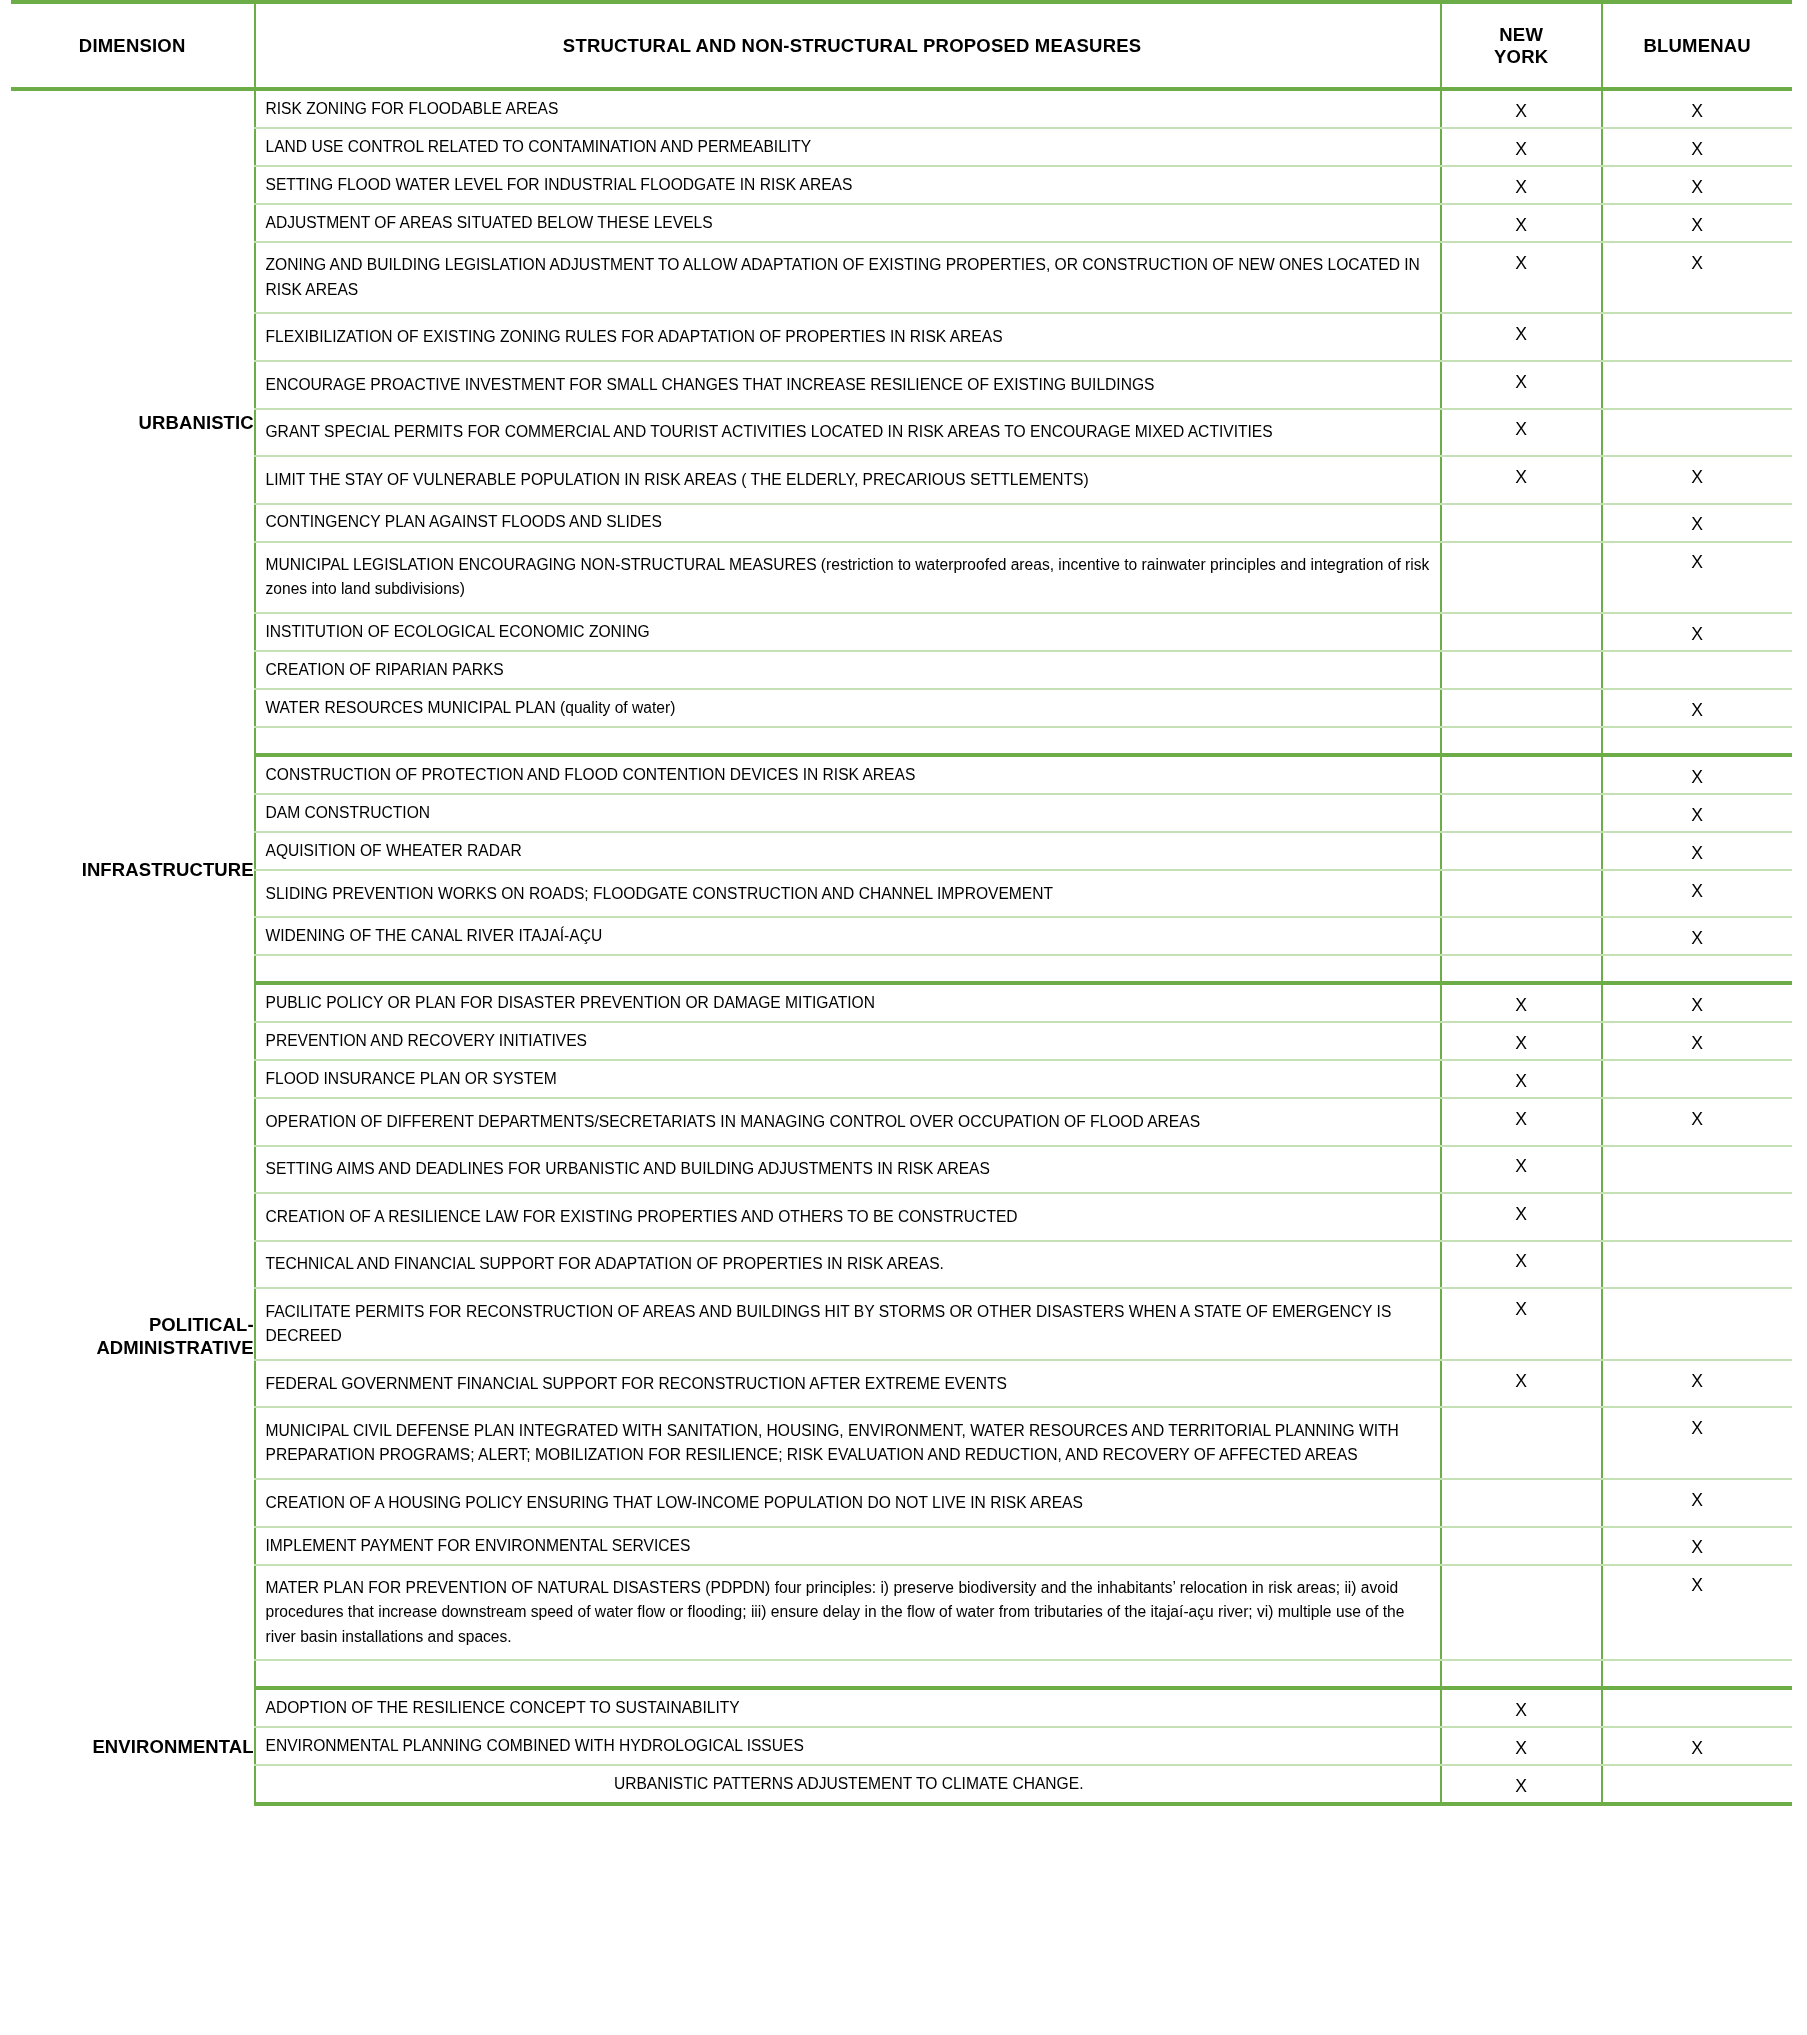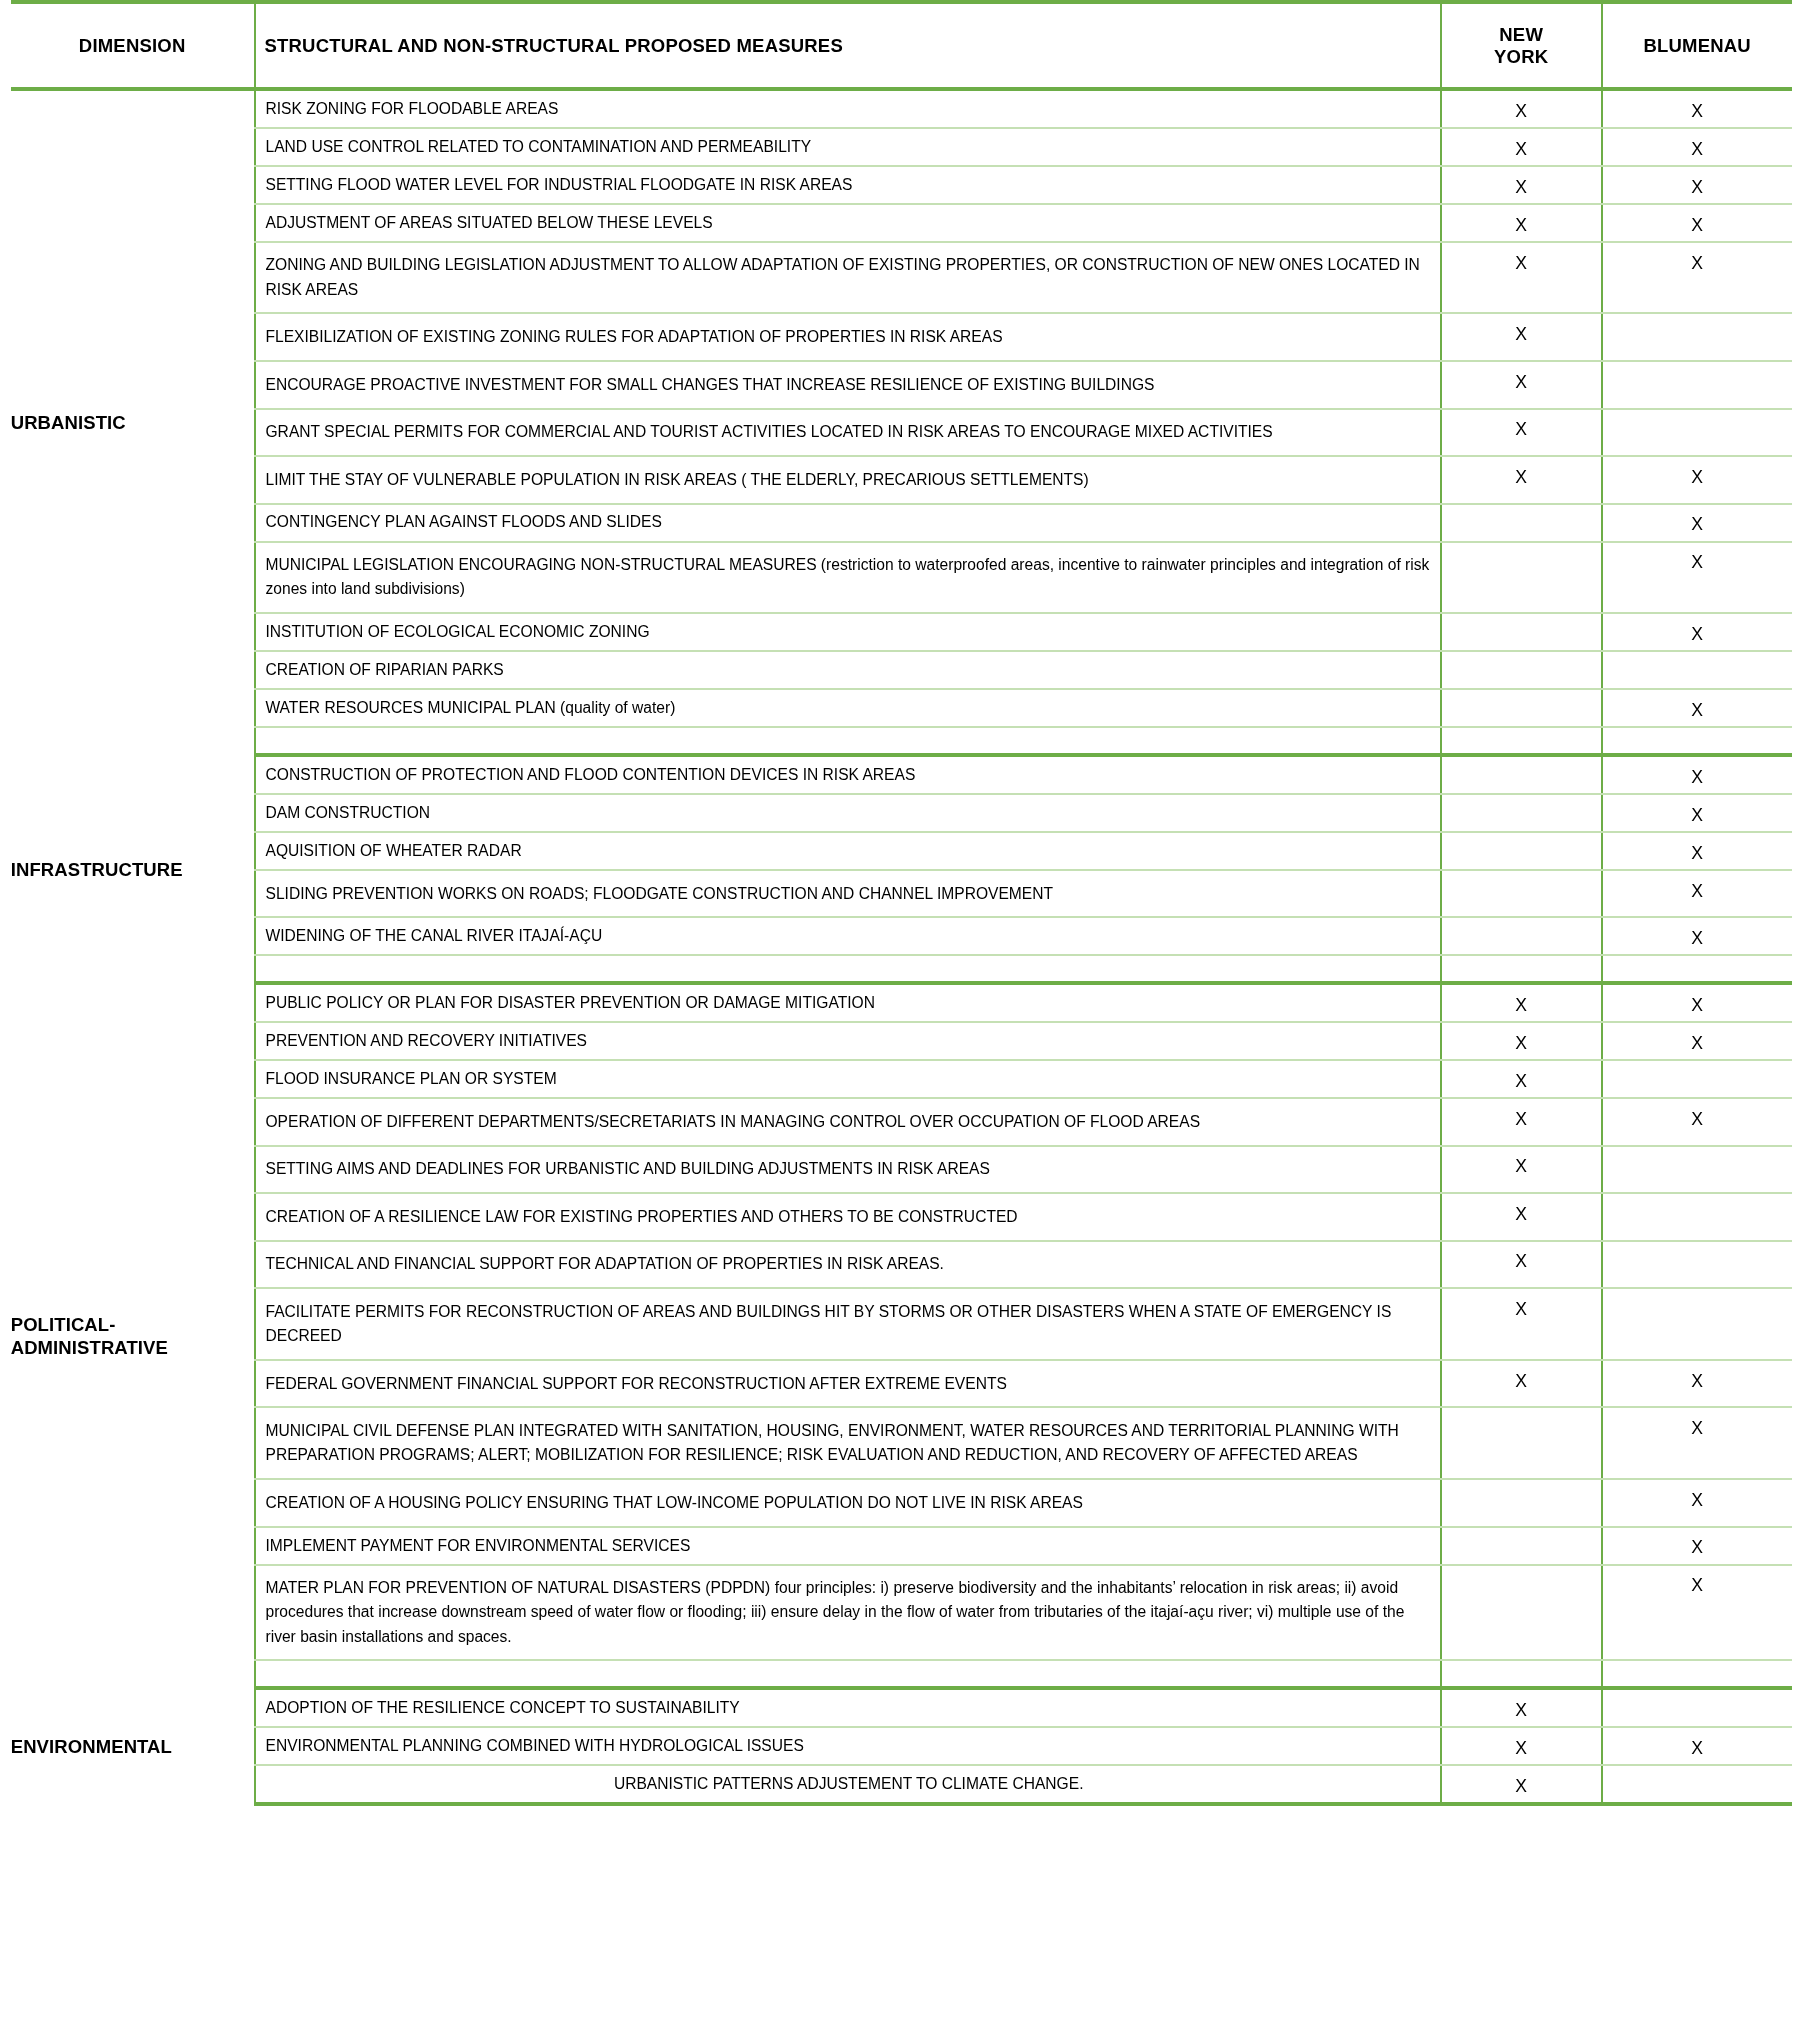--- a/index.html
+++ b/index.html
@@ -41,30 +41,30 @@
   tr.head > td {
     border-top: 4.4px solid #6DAD47;
     border-bottom: 4.4px solid #6DAD47;
     height: 83px;
     text-align: center;
     font-weight: bold;
     font-size: 18.5px;
     letter-spacing: 0.2px;
   }
   tr.head > td.h-measure {
-    text-align: left;
+    text-align: center;
     padding-left: 8.8px;
     border-left: 2.9px solid #6DAD47;
   }
   tr.head > td.h-ny { border-left: 2.9px solid #6DAD47; line-height: 1.18; }
   tr.head > td.h-bl { border-left: 2.9px solid #6DAD47; }
 
   
   td.dim {
-    text-align: left;
+    text-align: right;
     font-weight: bold;
     font-size: 18.5px;
     line-height: 1.25;
     letter-spacing: 0.1px;
   }
   td.measure {
     border-left: 2.9px solid #6DAD47;
     border-bottom: 2.4px solid #C5E0B4;
     padding: 10.7px 7.8px 10.7px 9.8px;
     font-size: 15.6px;

